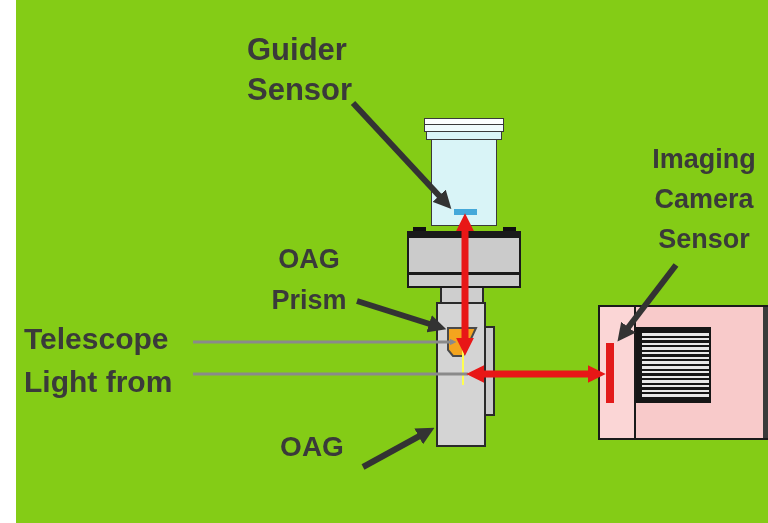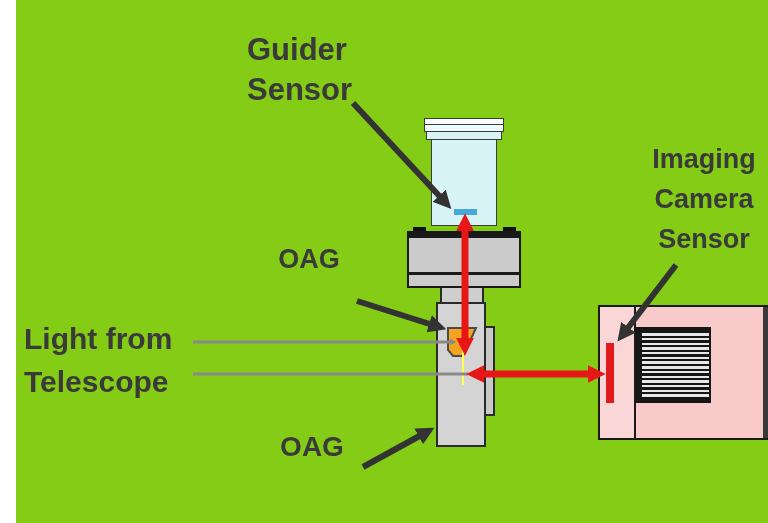--- a/index.html
+++ b/index.html
@@ -113,24 +113,25 @@
   </div>
 
   <div class="lbl lbl-imaging">
     <div>Imaging</div>
     <div>Camera</div>
     <div>Sensor</div>
   </div>
 
   <div class="lbl lbl-prism">
     <div>OAG</div>
+    <div>Prism</div>
   </div>
 
   <div class="lbl lbl-light">
+    <div>Telescope</div>
     <div>Light from</div>
-    <div>Telescope</div>
   </div>
 
   <div class="lbl lbl-body">
     <div>OAG</div>
   </div>
 
 </div>
 
 </body></html>

